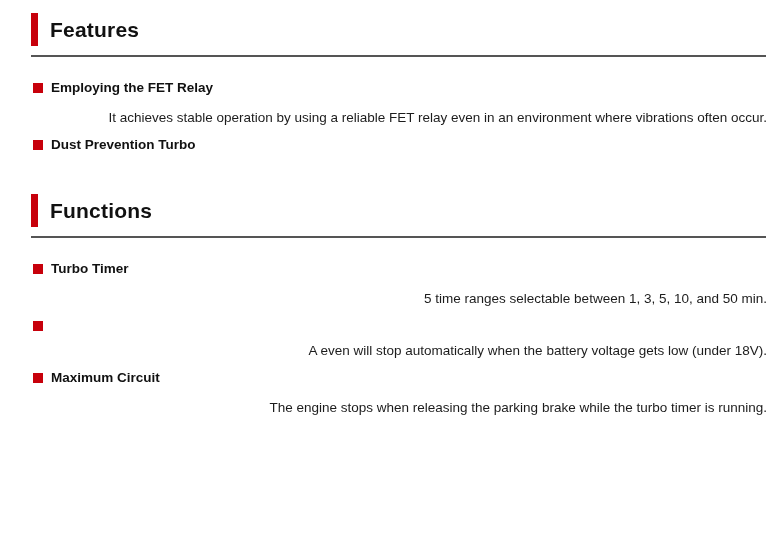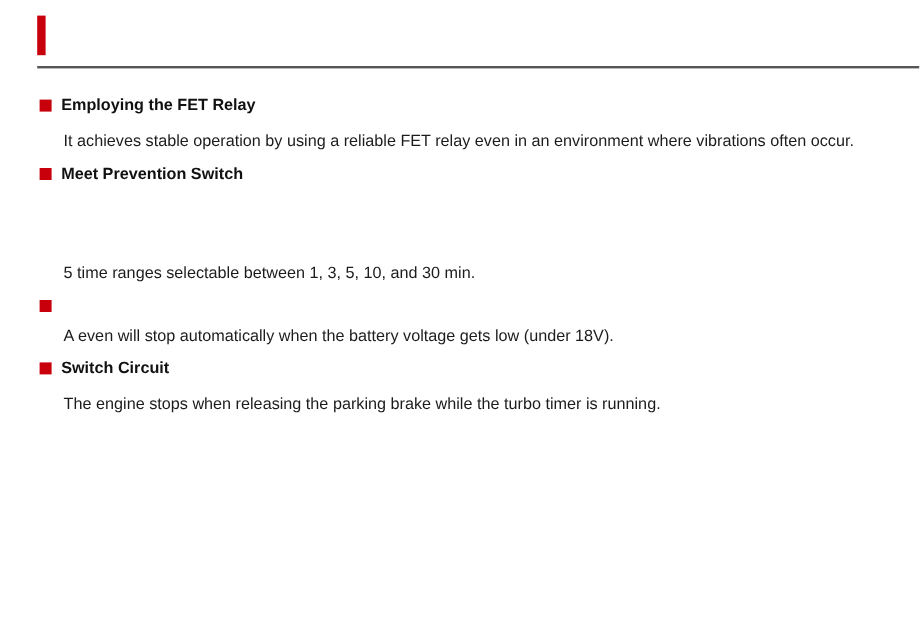--- a/index.html
+++ b/index.html
@@ -59,75 +59,87 @@
     flex: 0 0 auto;
     margin-top: 5px;
   }
   .item-heading-text { margin-left: 8px; }
   .item-line {
     font-size: 13.5px;
     line-height: 25px;
     color: #1c1c1c;
     margin-left: 20px;
     white-space: nowrap;
+    text-align: right;
   }
   .section-functions { margin-top: 39px; }
 </style>
 </head>
 <body>
 
 <div class="page">
 
   <section class="section">
     <div class="section-header">
       <div class="header-inner">
         <span class="red-bar"></span>
+        <h2 class="section-title">Features</h2>
       </div>
     </div>
     <div class="section-body">
 
       <div class="item">
         <div class="item-heading">
           <span class="bullet"></span>
           <span class="item-heading-text">Employing the FET Relay</span>
         </div>
         <div class="item-line">It achieves stable operation by using a reliable FET relay even in an environment where vibrations often occur.</div>
       </div>
 
       <div class="item">
         <div class="item-heading">
           <span class="bullet"></span>
-          <span class="item-heading-text">Meet Prevention Switch</span>
+          <span class="item-heading-text">Dust Prevention Turbo</span>
         </div>
       </div>
 
       <div class="item">
       </div>
 
     </div>
   </section>
 
   <section class="section section-functions">
+    <div class="section-header">
+      <div class="header-inner">
+        <span class="red-bar"></span>
+        <h2 class="section-title">Functions</h2>
+      </div>
+    </div>
     <div class="section-body">
 
       <div class="item">
-        <div class="item-line">5 time ranges selectable between 1, 3, 5, 10, and 30 min.</div>
+        <div class="item-heading">
+          <span class="bullet"></span>
+          <span class="item-heading-text">Turbo Timer</span>
+        </div>
+        <div class="item-line">5 time ranges selectable between 1, 3, 5, 10, and 50 min.</div>
       </div>
 
       <div class="item">
         <div class="item-heading">
           <span class="bullet"></span>
         </div>
         <div class="item-line">A even will stop automatically when the battery voltage gets low (under 18V).</div>
       </div>
 
       <div class="item">
         <div class="item-heading">
           <span class="bullet"></span>
-          <span class="item-heading-text">Switch Circuit</span>
+          <span class="item-heading-text">Maximum Circuit</span>
         </div>
         <div class="item-line">The engine stops when releasing the parking brake while the turbo timer is running.</div>
       </div>
 
     </div>
   </section>
 
 </div>
 
 </body></html>

